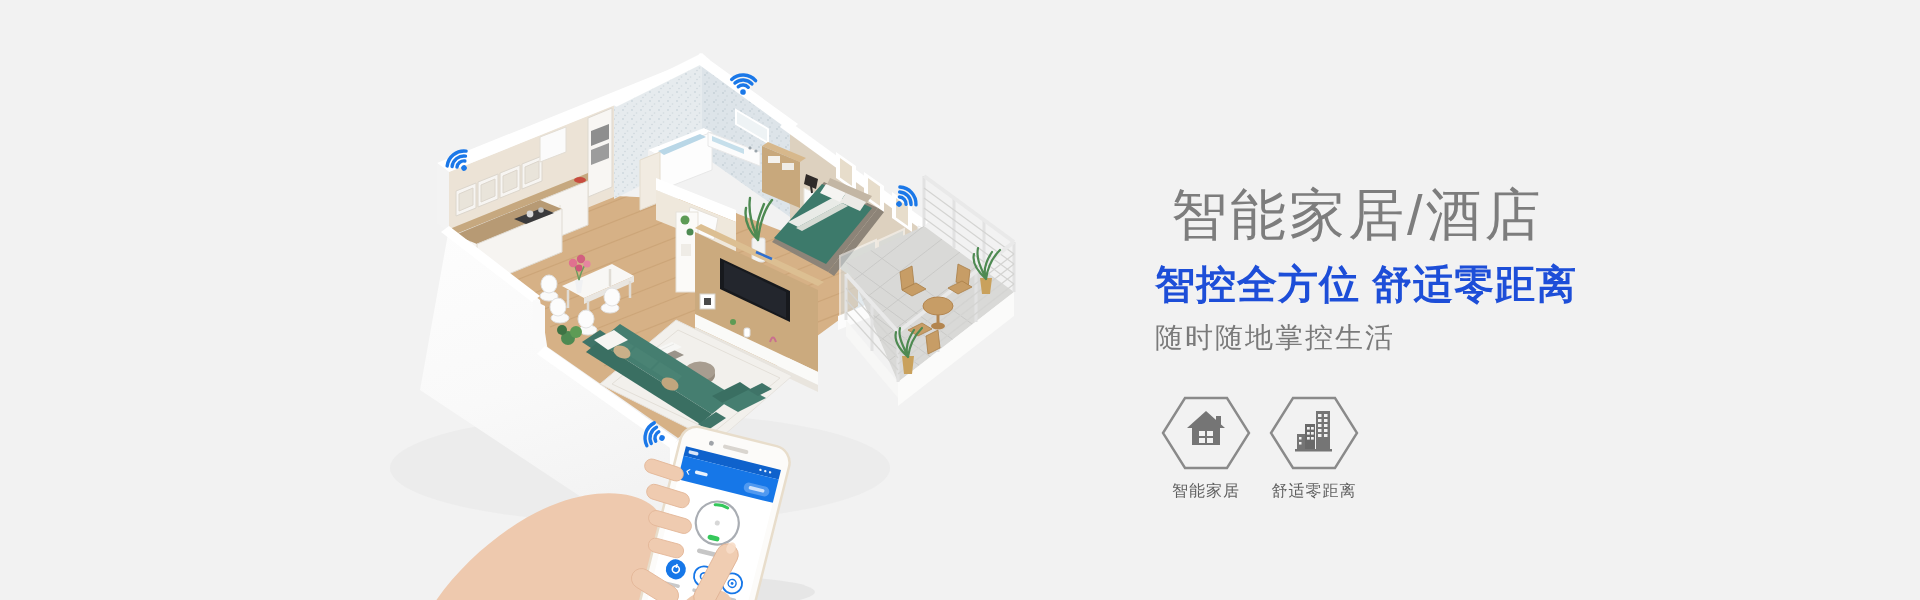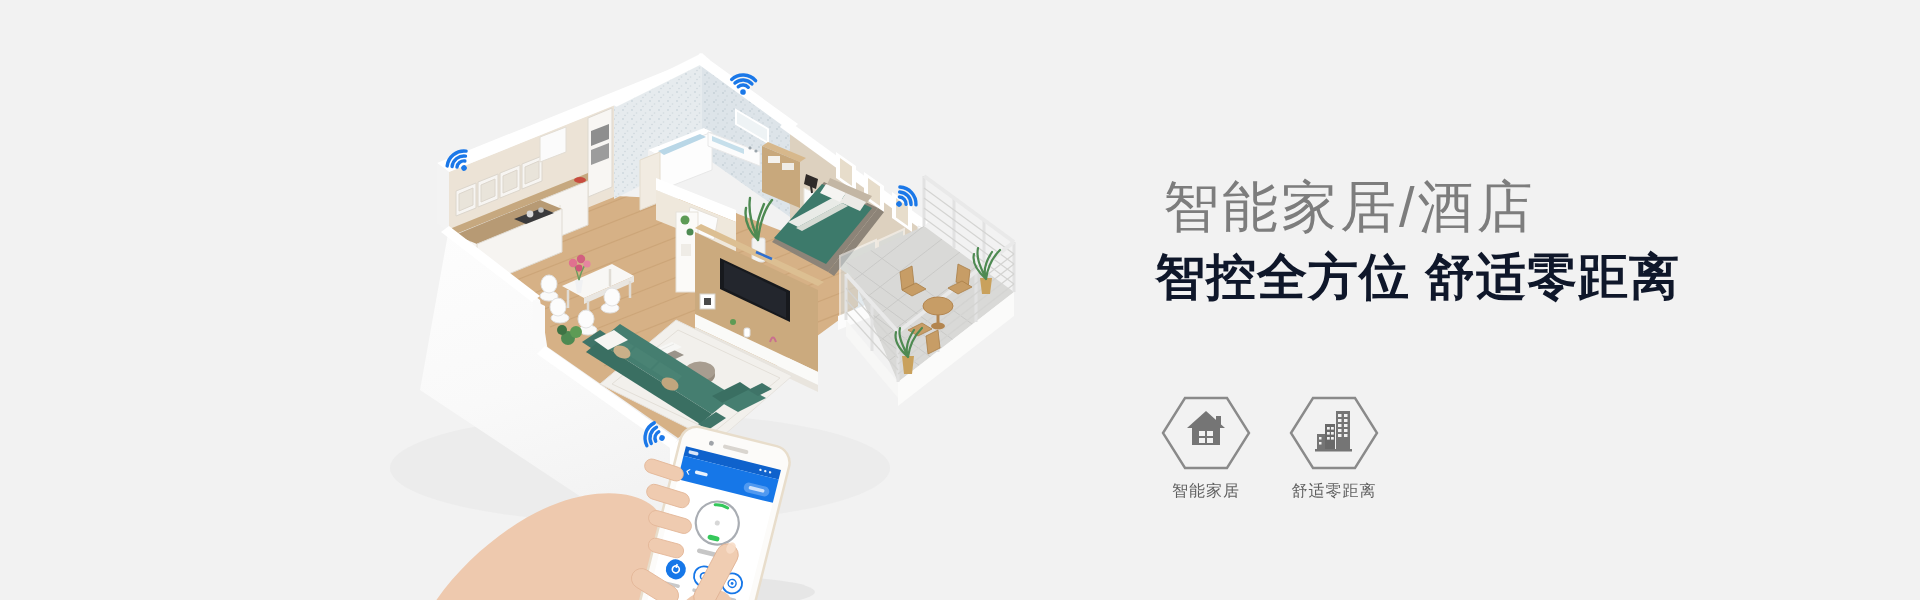--- a/index.html
+++ b/index.html
@@ -3,24 +3,24 @@
 <meta charset="utf-8">
 <style>
   html,body{margin:0;padding:0;}
   body{
     width:1920px;height:600px;position:relative;overflow:hidden;
     background:#f2f2f2;
     font-family:"Liberation Sans","DejaVu Sans",sans-serif;
   }
   .stage{position:absolute;left:0;top:0;width:1920px;height:600px;}
   .hero-text{position:absolute;left:1155px;top:168px;width:560px;}
-  .hero-title{margin:8px;font-size:56px;line-height:1.1;font-weight:200;color:#7d7d7d;letter-spacing:3px;}
-  .hero-subtitle{margin:12px 0 0 0;font-size:50px;line-height:1.1;font-weight:700;color:#0f172a;letter-spacing:1px;}
+  .hero-title{margin:16px;font-size:56px;line-height:1.1;font-weight:200;color:#7d7d7d;letter-spacing:3px;}
+  .hero-subtitle{margin:12px 0 0 0;font-size:40px;line-height:1.1;font-weight:700;color:#1d4ed8;letter-spacing:1px;}
   .hero-tagline{margin:16px 0 0 0;font-size:28px;line-height:1.15;font-weight:300;color:#7a7a7a;letter-spacing:2px;}
-  .features{position:absolute;left:1160px;top:394px;display:flex;gap:36px;}
+  .features{position:absolute;left:1160px;top:394px;display:flex;gap:16px;}
   .feature{width:92px;display:flex;flex-direction:column;align-items:center;cursor:pointer;}
   .feature-label{margin-top:9px;font-size:16px;color:#5f5f5f;letter-spacing:1px;white-space:nowrap;}
 </style>
 </head>
 <body>
 
 <svg class="stage" viewBox="0 0 1920 600">
   <defs>
     <pattern id="speckleL" width="9" height="9" patternUnits="userSpaceOnUse">
       <rect width="9" height="9" fill="#e6ebee"></rect>
@@ -411,20 +411,21 @@
       <ellipse cx="704" cy="612" rx="30" ry="20" fill="#eec9ae" transform="rotate(-28 704 612)"></ellipse>
       <rect x="-35" y="-11" width="70" height="22" rx="11" fill="#f0cdb2" stroke="#e0b193" stroke-width="0.8" transform="translate(716,576) rotate(-62)"></rect>
       <ellipse cx="731" cy="548" rx="4.5" ry="6" fill="#f7ddc8" opacity="0.9" transform="rotate(28 731 548)"></ellipse>
     </g>
   </g>
 </svg>
 
 <div class="hero-text">
   <h1 class="hero-title">智能家居/酒店</h1>
   <h2 class="hero-subtitle">智控全方位 舒适零距离</h2>
+  <h3 class="hero-tagline">随时随地掌控生活</h3>
 </div>
 
 <div class="features">
   <div class="feature">
     <svg width="92" height="78" viewBox="0 0 92 78">
       <polygon points="3,39 25,4 67,4 89,39 67,74 25,74" fill="none" stroke="#8a8a8a" stroke-width="2.4"></polygon>
       <g>
         <rect x="56" y="22" width="5" height="9" fill="#757575"></rect>
         <polygon points="46,17 65,34 27,34" fill="#757575"></polygon>
         <rect x="32" y="33" width="28" height="18" fill="#757575"></rect>

